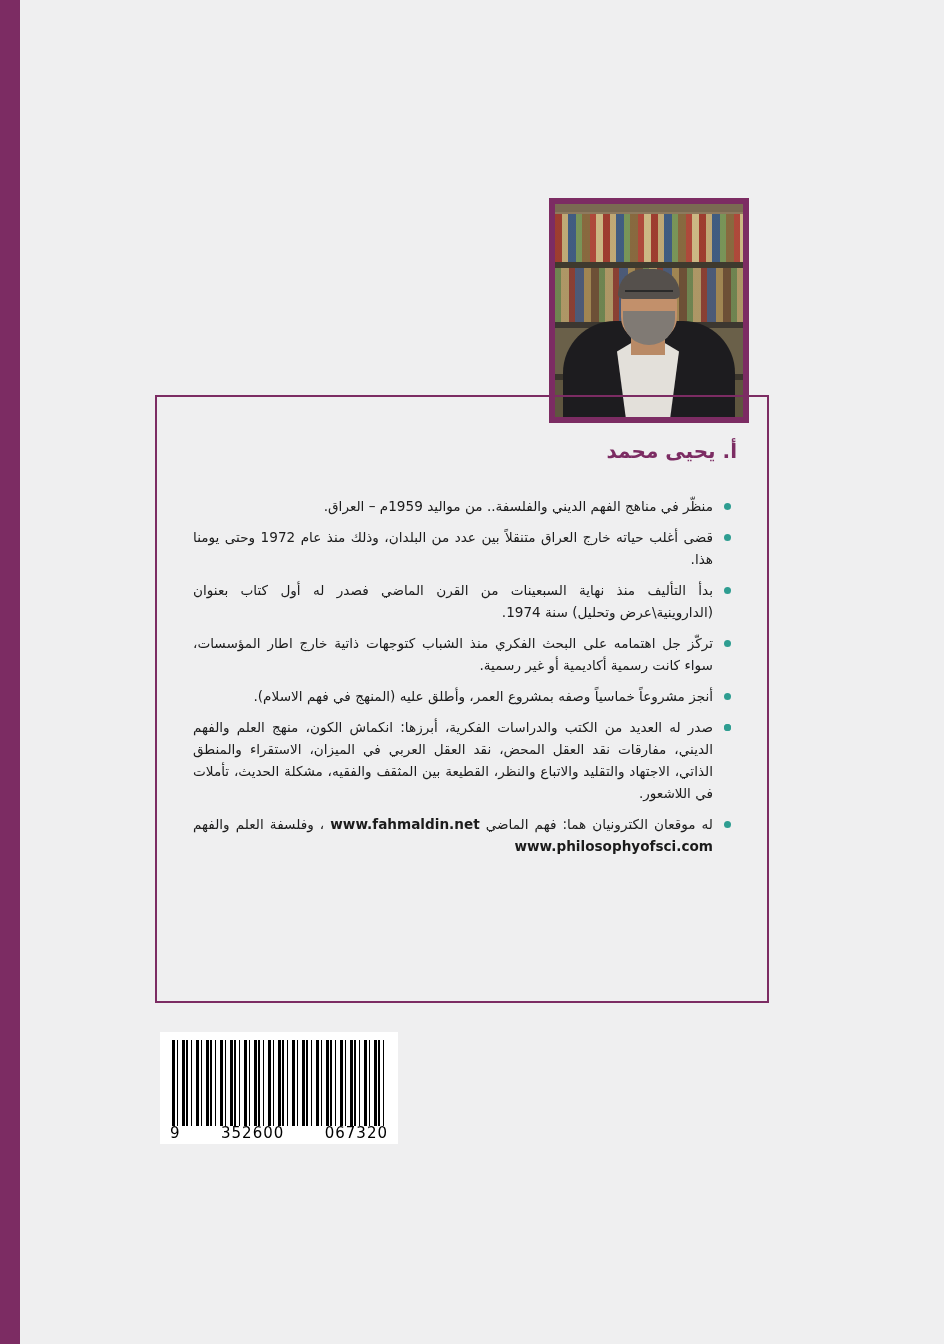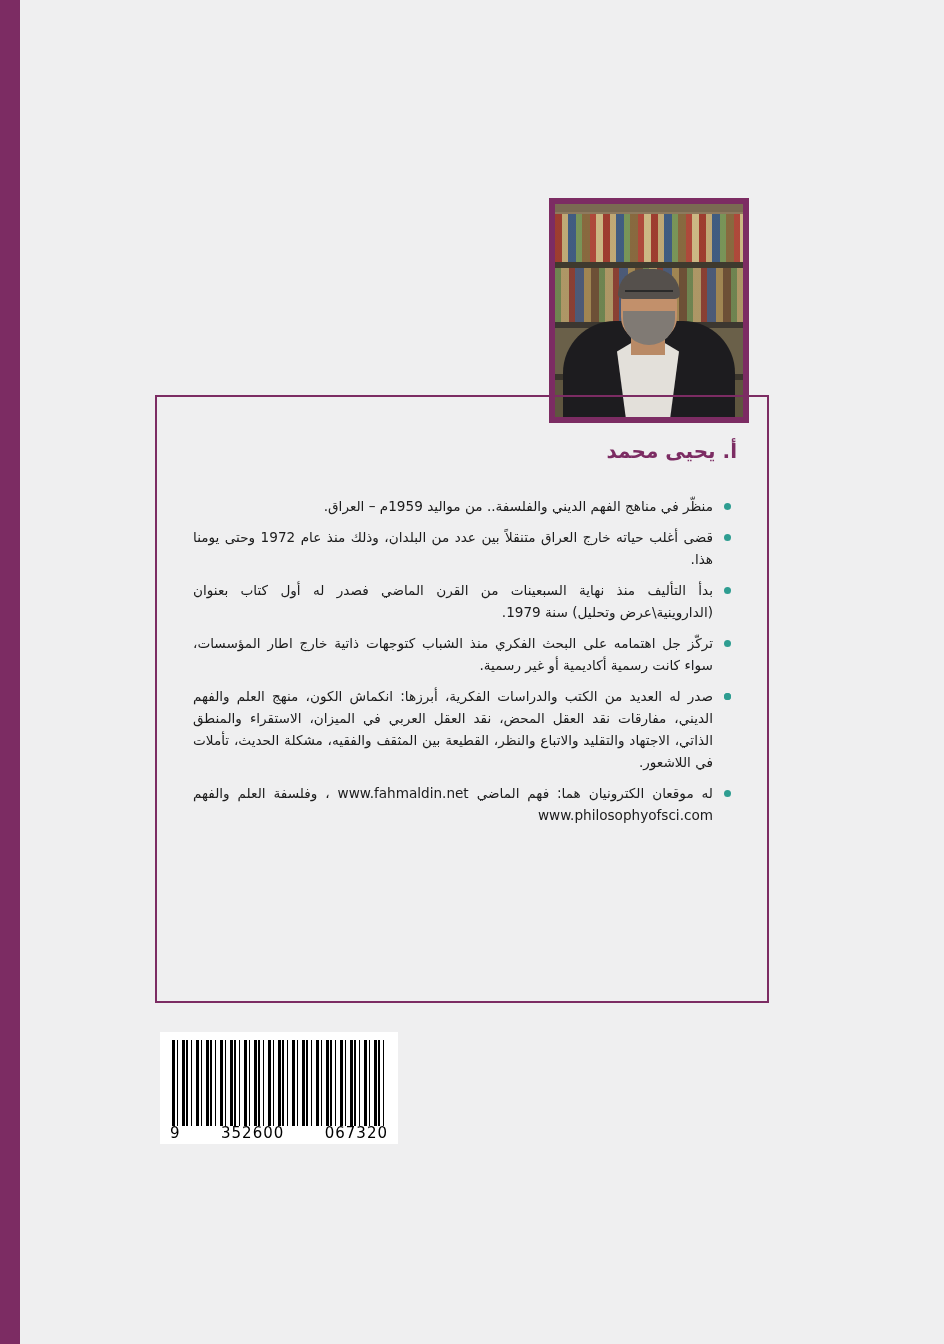--- a/index.html
+++ b/index.html
@@ -199,20 +199,21 @@
     right: 0;
     top: 8px;
     width: 7px;
     height: 7px;
     border-radius: 50%;
     background: #2e9d91;
   }
   .ltr-inline {
     direction: ltr;
     unicode-bidi: embed;
+    font-weight: bold;
   }
 
   
   .barcode-wrap {
     position: absolute;
     left: 160px;
     top: 1032px;
     width: 238px;
     height: 112px;
     background: #ffffff;
@@ -276,25 +277,29 @@
     <li class="bullet-item">
       <span class="dot"></span>
       <span>منظّر في مناهج الفهم الديني والفلسفة.. من مواليد 1959م – العراق.</span>
     </li>
     <li class="bullet-item">
       <span class="dot"></span>
       <span>قضى أغلب حياته خارج العراق متنقلاً بين عدد من البلدان، وذلك منذ عام 1972 وحتى يومنا هذا.</span>
     </li>
     <li class="bullet-item">
       <span class="dot"></span>
-      <span>بدأ التأليف منذ نهاية السبعينات من القرن الماضي فصدر له أول كتاب بعنوان (الداروينية\عرض وتحليل) سنة 1979.</span>
+      <span>بدأ التأليف منذ نهاية السبعينات من القرن الماضي فصدر له أول كتاب بعنوان (الداروينية\عرض وتحليل) سنة 1974.</span>
     </li>
     <li class="bullet-item">
       <span class="dot"></span>
       <span>تركّز جل اهتمامه على البحث الفكري منذ الشباب كتوجهات ذاتية خارج اطار المؤسسات، سواء كانت رسمية أكاديمية أو غير رسمية.</span>
+    </li>
+    <li class="bullet-item">
+      <span class="dot"></span>
+      <span>أنجز مشروعاً خماسياً وصفه بمشروع العمر، وأطلق عليه (المنهج في فهم الاسلام).</span>
     </li>
     <li class="bullet-item">
       <span class="dot"></span>
     </li>
     <li class="bullet-item">
       <span class="dot"></span>
       <span>صدر له العديد من الكتب والدراسات الفكرية، أبرزها: انكماش الكون، منهج العلم والفهم الديني، مفارقات نقد العقل المحض، نقد العقل العربي في الميزان، الاستقراء والمنطق الذاتي، الاجتهاد والتقليد والاتباع والنظر، القطيعة بين المثقف والفقيه، مشكلة الحديث، تأملات في اللاشعور.</span>
     </li>
     <li class="bullet-item">
       <span class="dot"></span>

